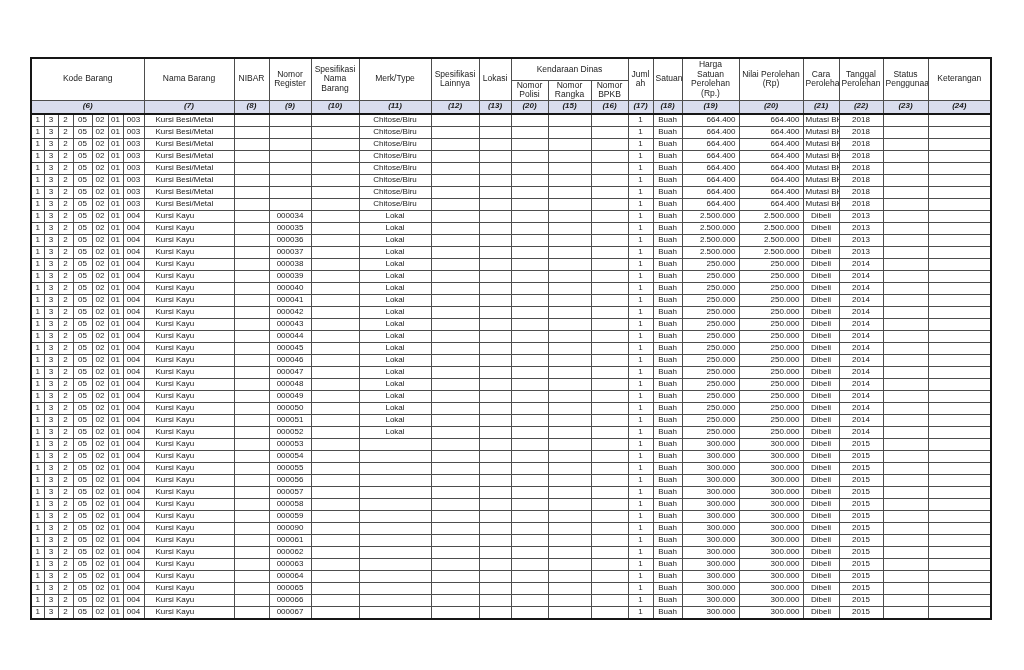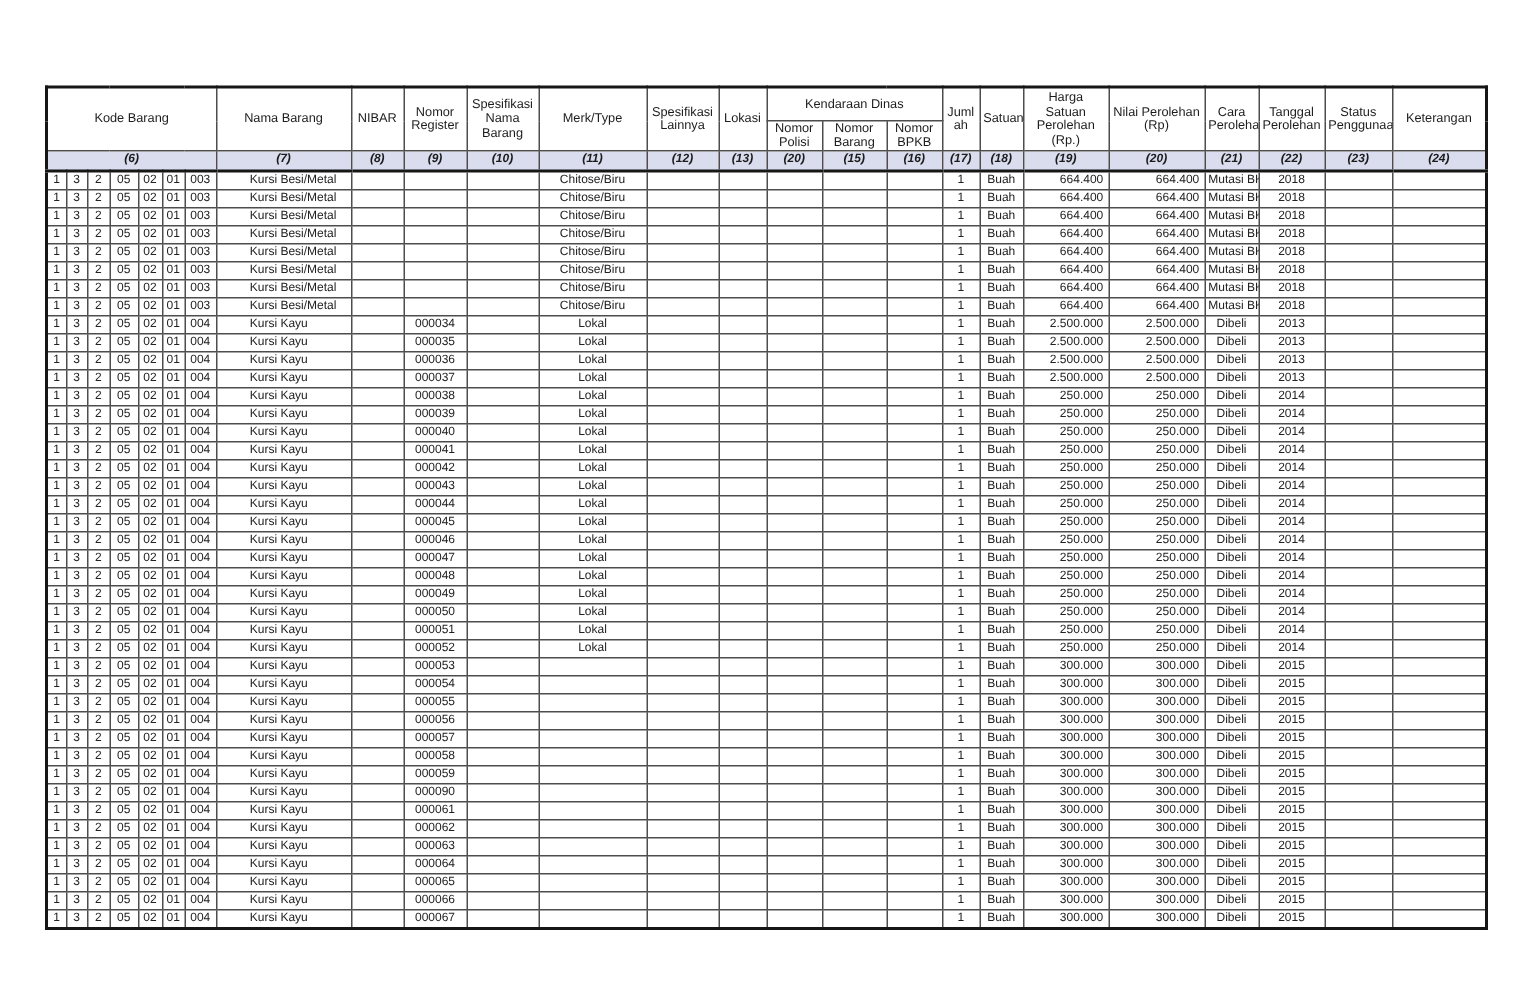--- a/index.html
+++ b/index.html
@@ -23,21 +23,21 @@
   thead tr.h1 th{height:21px;font-weight:400;font-size:8.5px;white-space:normal;line-height:1.15;}
   thead tr.h2 th{height:16px;font-weight:400;font-size:8.5px;white-space:normal;line-height:1.1;margin-left:32px;}
   thead th.wrap{white-space:normal;}
   thead th.brk{word-break:break-all;white-space:normal;}
   tr.numrow td{
     height:12px;background:#d9ddee;
     font-weight:bold;font-style:italic;font-size:8px;
     border-bottom:2px solid #161616;
   }
   tbody td{height:11px;font-size:8px;color:#222;}
-  tbody td.c7{text-align:left;padding-left:22px;}
+  tbody td.c7{text-align:left;padding-left:11px;}
   tbody td.c19, tbody td.c20{text-align:right;padding-right:3px;}
 </style>
 </head>
 <body>
 
 <div class="page">
   <table class="inv">
     <colgroup>
       <col style="width:13px">
         <col style="width:14px">
@@ -80,21 +80,21 @@
         <th rowspan="2" class="wrap">Satuan</th>
         <th rowspan="2" class="wrap">Harga Satuan Perolehan (Rp.)</th>
         <th rowspan="2" class="wrap">Nilai Perolehan (Rp)</th>
         <th rowspan="2" class="wrap">Cara Perolehan</th>
         <th rowspan="2" class="wrap">Tanggal Perolehan</th>
         <th rowspan="2" class="wrap">Status Penggunaan</th>
         <th rowspan="2" class="wrap">Keterangan</th>
       </tr>
       <tr class="h2">
         <th class="wrap">Nomor Polisi</th>
-        <th class="wrap">Nomor Barang</th>
+        <th class="wrap">Nomor Rangka</th>
         <th class="wrap">Nomor BPKB</th>
       </tr>
       <tr class="numrow" style="background: rgb(217, 221, 238);">
           <td colspan="7">(6)</td>
           <td>(7)</td>
           <td>(8)</td>
           <td>(9)</td>
           <td>(10)</td>
           <td>(11)</td>
           <td>(12)</td>

